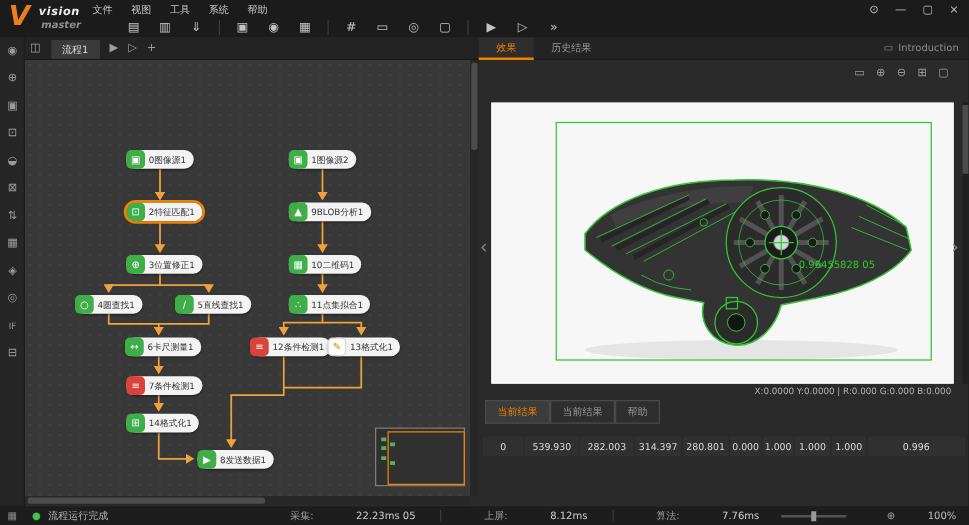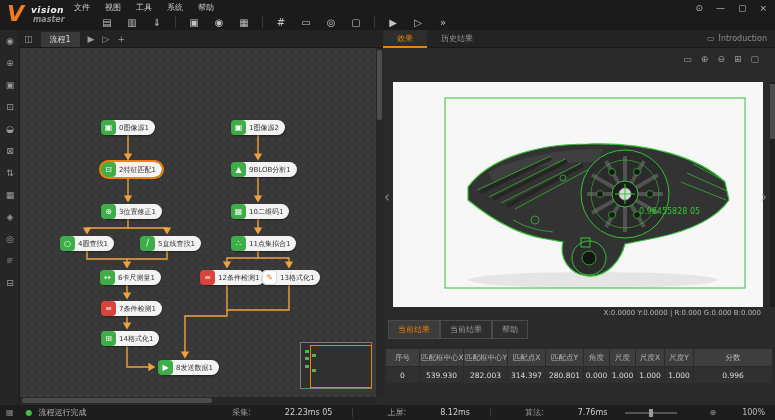--- a/index.html
+++ b/index.html
@@ -360,32 +360,20 @@
           <col style="width:44px">
           <col style="width:38px">
           <col style="width:38px">
         <col style="width:26px">
           <col style="width:26px">
           <col style="width:29px">
           <col style="width:29px">
           <col>
       </colgroup>
       <tbody>
-          <tr>
-        <th>序号</th>
-        <th>匹配框中心X</th>
-        <th>匹配框中心Y</th>
-        <th>匹配点X</th>
-        <th>匹配点Y</th>
-        <th>角度</th>
-        <th>尺度</th>
-        <th>尺度X</th>
-        <th>尺度Y</th>
-        <th>分数</th>
-      </tr>
       <tr>
         <td>0</td>
         <td>539.930</td>
         <td>282.003</td>
         <td>314.397</td>
         <td>280.801</td>
         <td>0.000</td>
         <td>1.000</td>
         <td>1.000</td>
         <td>1.000</td>

